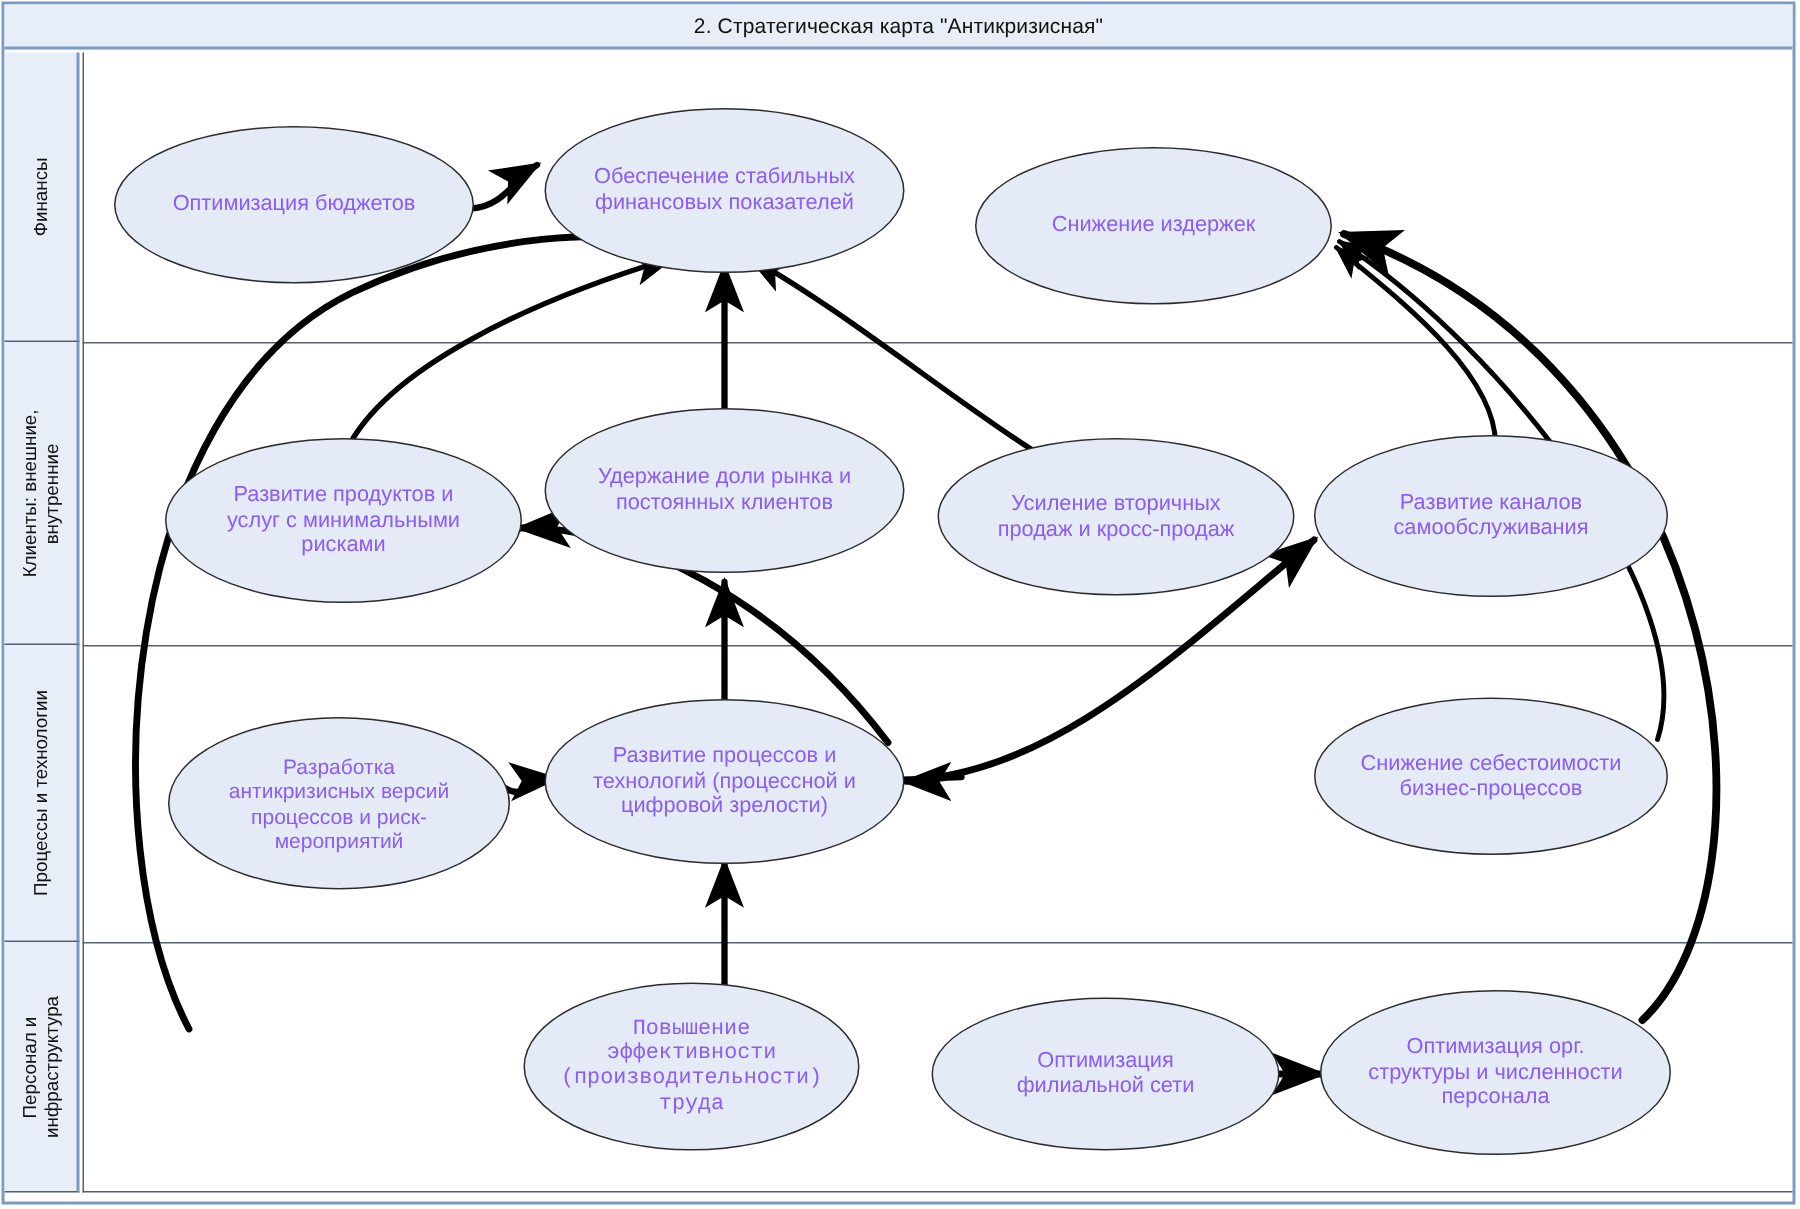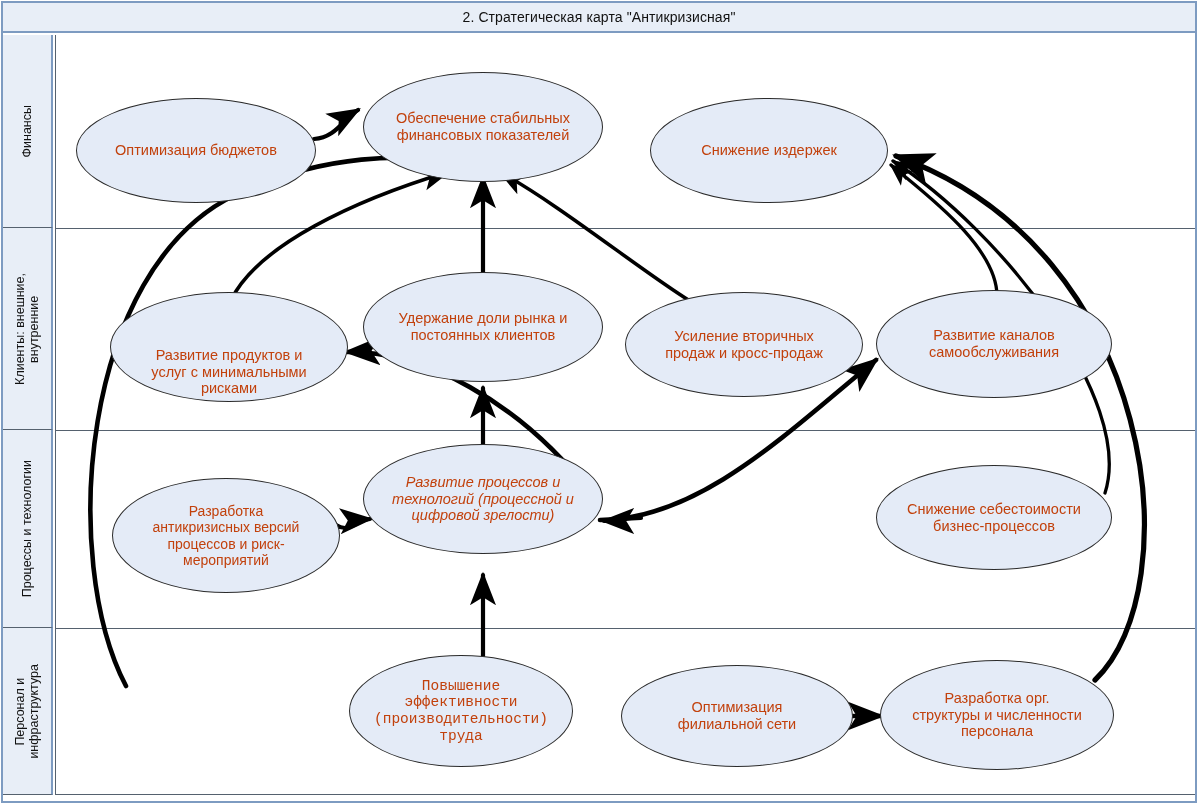--- a/index.html
+++ b/index.html
@@ -74,21 +74,21 @@
   }
   
   .node{
     position:absolute;
     background:#e4ebf7;
     border:1.2px solid #2b2b2b;
     border-radius:50%;
     box-sizing:border-box;
     display:flex;align-items:center;justify-content:center;
     text-align:center;
-    color:#c2410c;
+    color:#8b5cf6;
     font-size:14.5px;
     line-height:1.15;
     padding:4px 8px;
     white-space:pre-line;
     z-index:3;
   }
 </style>
 </head>
 <body>
 
@@ -156,34 +156,34 @@
       <path d="M336,525 C350,534 356,520 370,519" stroke-width="4.2" marker-end="url(#ah)"></path>
 
       <path d="M641,518 C625,518 616,521 604,521" stroke-width="4.2" marker-end="url(#ah)"></path>
 
       <path d="M483,668 L483,575" stroke-width="4.2" marker-end="url(#ah)"></path>
 
       <path d="M853,716 L881,716" stroke-width="4.6" marker-end="url(#ah)"></path>
     </g>
   </svg>
 
-  <div class="node" style="left:76px;top:98px;width:240px;height:105px;text-align:center;">
+  <div class="node" style="left:76px;top:84px;width:240px;height:105px;text-align:center;">
     <span>Оптимизация бюджетов</span>
   </div>
 
   <div class="node" style="left:363px;top:72px;width:240px;height:110px;">
     <span>Обеспечение стабильных
 финансовых показателей</span>
   </div>
 
   <div class="node" style="left:650px;top:98px;width:238px;height:105px;">
     <span>Снижение издержек</span>
   </div>
 
-  <div class="node" style="left:110px;top:292px;width:238px;height:110px;align-items:flex-end;">
+  <div class="node" style="left:110px;top:292px;width:238px;height:110px;">
     <span>Развитие продуктов и
 услуг с минимальными
 рисками</span>
   </div>
 
   <div class="node" style="left:363px;top:272px;width:240px;height:110px;">
     <span>Удержание доли рынка и
 постоянных клиентов</span>
   </div>
 
@@ -197,21 +197,21 @@
 продаж и кросс-продаж</span>
   </div>
 
   <div class="node" style="left:112px;top:478px;width:228px;height:115px;font-size:14px;">
     <span>Разработка
 антикризисных версий
 процессов и риск-
 мероприятий</span>
   </div>
 
-  <div class="node" style="left:363px;top:444px;width:240px;height:110px;font-style:italic;">
+  <div class="node" style="left:363px;top:466px;width:240px;height:110px;">
     <span>Развитие процессов и
 технологий (процессной и
 цифровой зрелости)</span>
   </div>
 
 
   <div class="node" style="left:876px;top:465px;width:236px;height:105px;">
     <span>Снижение себестоимости
 бизнес-процессов</span>
   </div>
@@ -223,18 +223,18 @@
 (производительности)
 труда</span>
   </div>
 
   <div class="node" style="left:621px;top:665px;width:232px;height:102px;">
     <span>Оптимизация
 филиальной сети</span>
   </div>
 
   <div class="node" style="left:880px;top:660px;width:234px;height:110px;">
-    <span>Разработка орг.
+    <span>Оптимизация орг.
 структуры и численности
 персонала</span>
   </div>
 
 </div>
 
 </body></html>

